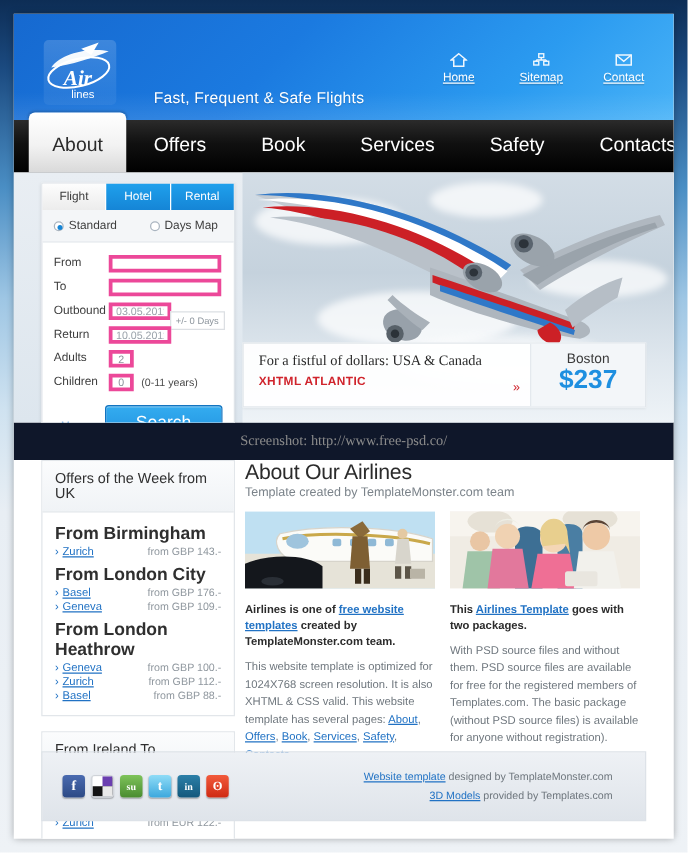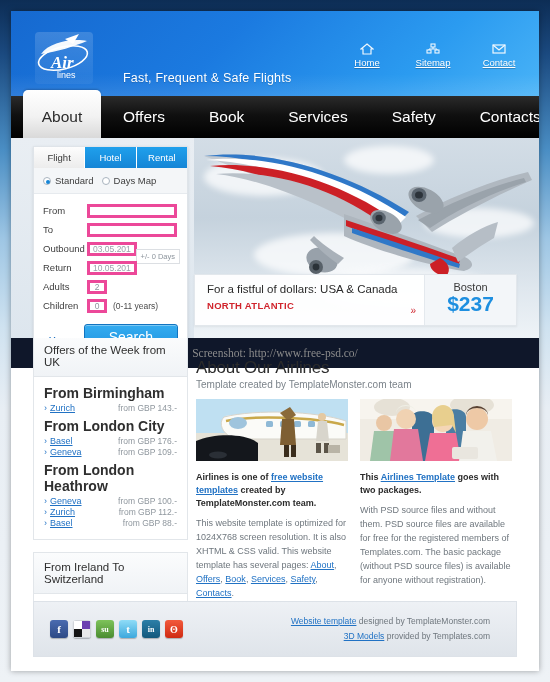--- a/index.html
+++ b/index.html
@@ -99,21 +99,21 @@
   
   .promo {
     position: absolute; left: 183px; bottom: 12px; right: 22px;
     height: 52px;
     background: rgba(255,255,255,.93);
     border: 1px solid #e2e7ec;
     display: flex; align-items: stretch;
     box-shadow: 0 1px 2px rgba(0,0,0,.06);
   }
   .promo-left { flex: 1; padding: 8px 12px; position: relative; }
-  .promo-title { font-size: 11.5px; color: #2a2a2a; }
+  .promo-title { font-size: 11.5px; color: #2a2a2a; font-family: Liberation Serif, serif; }
   .promo-sub { font-size: 9.5px; color: #d0242c; font-weight: bold; margin-top: 5px; letter-spacing: .3px; }
   .promo-arrow { position:absolute; right: 10px; bottom: 9px; color:#d0242c; font-size: 10px; letter-spacing:-2px;}
   .promo-right {
     width: 92px; border-left: 1px solid #e4e9ee;
     background: #f3f6f9;
     text-align: center; padding-top: 6px;
   }
   .promo-city { font-size: 11px; color: #3a3a3a; }
   .promo-price { font-size: 21px; color: #1e8fe0; font-weight: bold; line-height: 1.05; }
   
@@ -130,21 +130,21 @@
     cursor: pointer;
     background: linear-gradient(180deg,#1fa0ec 0%, #1585d6 100%);
     color: #ffffff; border-right: 1px solid #ffffff;
   }
   .bk-tab:last-child { border-right: none; }
   .bk-tab.active {
     background: linear-gradient(180deg,#fdfdfd 0%, #ececec 100%);
     color: #3a3a3a;
   }
   .bk-modes {
-    display:flex; gap: 8px; align-items:center;
+    display:flex; gap: 26px; align-items:center;
     padding: 7px 9px; background: #f4f6f8; border-bottom: 1px solid #e6eaee;
     font-size: 9.5px; color: #3d3d3d;
   }
   .radio { display:flex; align-items:center; gap:4px; cursor:pointer; }
   .dot { width: 8px; height: 8px; border-radius: 50%; border: 1px solid #a9b4bf; background:#fff; display:inline-block; position:relative;}
   .dot.on:after { content:""; position:absolute; left:2px; top:2px; width:4px; height:4px; border-radius:50%; background:#1585d6;}
   .bk-rows { padding: 8px 9px 4px; }
   .row { display:flex; align-items:center; height: 17px; margin-bottom: 2px; position:relative; }
   .row label { width: 44px; font-size: 9.5px; color:#3d3d3d; }
   .inp {
@@ -171,21 +171,21 @@
     padding: 4px 24px; cursor:pointer;
     box-shadow: inset 0 1px 0 rgba(255,255,255,.35);
   }
   
   .watermark {
     height: 30px; background: #0f172a;
     display:flex; align-items:center; justify-content:center;
     font-family: Liberation Serif, serif; font-size: 11.5px; color:#8b8b8b;
   }
   
-  .content { display:flex; padding: 0 22px 0 22px; gap: 8px; height: 253px; align-items: center; }
+  .content { display:flex; padding: 0 22px 0 22px; gap: 8px; height: 253px; }
   .sidebar { width: 155px; }
   .card { border: 1px solid #e2e6ea; margin-bottom: 12px; background:#fff; }
   .card-h {
     background: linear-gradient(180deg,#fbfcfd 0%, #f0f3f6 100%);
     border-bottom: 1px solid #e2e6ea;
     font-size: 11.5px; color:#2f2f2f; padding: 8px 10px;
   }
   .card-b { padding: 8px 10px 10px; }
   .grp { font-size: 14px; font-weight: bold; color:#2f2f2f; margin: 5px 0 2px; }
   .grp:first-child { margin-top: 0; }
@@ -339,21 +339,21 @@
           <ellipse cx="122" cy="127" rx="7" ry="7" fill="#586169"></ellipse>
           <ellipse cx="122" cy="127" rx="3.4" ry="3.4" fill="#2b3238"></ellipse>
           <path d="M120 96 C128 104, 140 112, 150 118 L144 124 C132 116, 122 106, 116 100 Z" fill="#a9b1b9"></path>
         </svg>
       </div>
     </div>
 
     <div class="promo">
       <div class="promo-left">
         <div class="promo-title">For a fistful of dollars: USA &amp; Canada</div>
-        <div class="promo-sub">NORTH ATLANTIC</div>
+        <div class="promo-sub">XHTML ATLANTIC</div>
         <div class="promo-arrow">»</div>
       </div>
       <div class="promo-right">
         <div class="promo-city">Boston</div>
         <div class="promo-price">$237</div>
       </div>
     </div>
 
     <div class="booker">
       <div class="bk-tabs">

